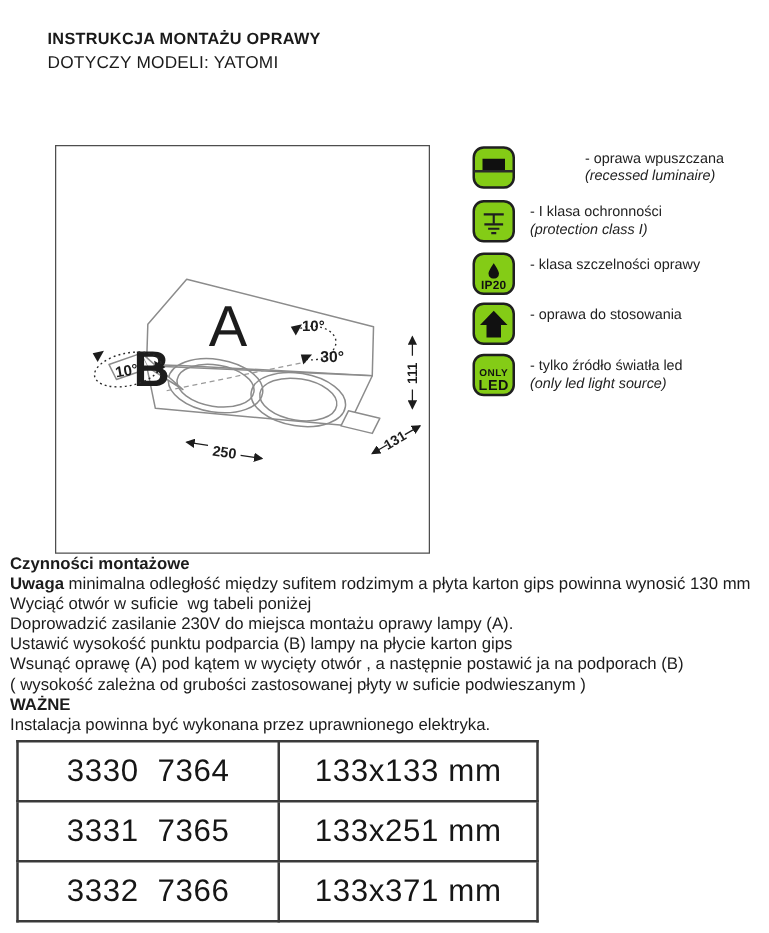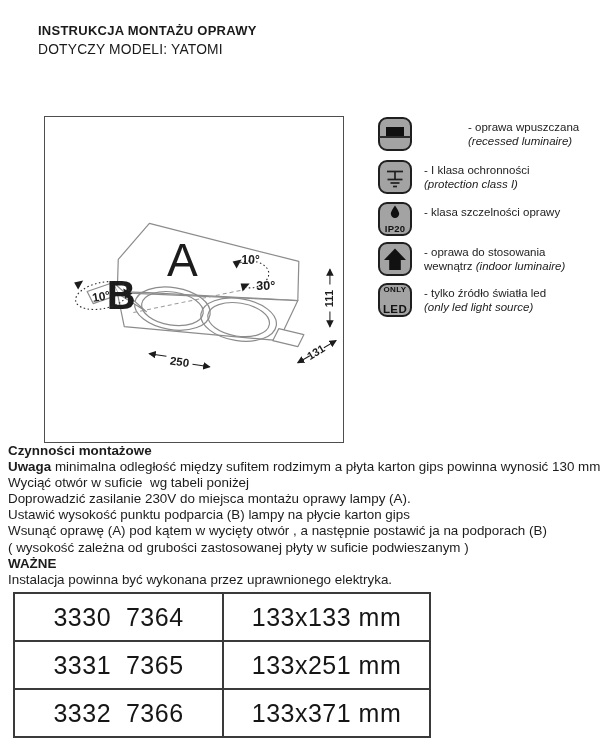--- a/index.html
+++ b/index.html
@@ -14,22 +14,22 @@
   .frame {
     position:absolute; left:44px; top:116px; width:300px; height:327px;
     border:1.5px solid #4e4e4e; background:#fff;
   }
   .frame svg { display:block; width:100%; height:100%; font-family:"Liberation Sans", sans-serif; }
 
   .legend { position:absolute; left:378px; top:117px; width:237px; }
   .legend-item { position:absolute; left:0; display:flex; }
   .icon-box {
     width:34px; height:34px; border:2px solid #1f1f1f; border-radius:9px; flex:none;
-    position:relative; display:flex; flex-direction:column; align-items:center; justify-content:space-between;
-    background:#a3a3a3;
+    position:relative; display:flex; flex-direction:column; align-items:center; justify-content:flex-end;
+    background:#84cc16;
   }
   .legend-text { margin-left:12px; font-size:11.5px; line-height:14px; padding-top:3px; color:#222; }
   .it { font-style:italic; }
 
   
   .ic-line { position:absolute; left:-1px; right:-1px; top:17px; height:1.6px; background:#2a2a2a; }
   .ic-rect { position:absolute; left:6px; top:8px; width:18px; height:9px; background:#101010; }
   .ip20-label { font-size:9.5px; font-weight:bold; letter-spacing:.2px; margin-top:0px; color:#111; }
   .only-label { font-size:8px; font-weight:bold; letter-spacing:.4px; color:#111; line-height:9px; }
   .led-label { font-size:11.5px; font-weight:bold; letter-spacing:.4px; color:#111; line-height:12px; }
@@ -164,21 +164,20 @@
     </div>
 
     <div class="legend-item" style="top:125px;">
       <div class="icon-box">
         <svg width="30" height="30" viewBox="0 0 30 30">
           <polygon points="15,4.5 26,16 20.8,16 20.8,26 9.2,26 9.2,16 4,16" fill="#111"></polygon>
         </svg>
       </div>
       <div class="legend-text">
         <div>- oprawa do stosowania</div>
-        <div><span>wewnątrz </span><span class="it">(indoor luminaire)</span></div>
       </div>
     </div>
 
     <div class="legend-item" style="top:166px;">
       <div class="icon-box">
         <div class="only-label">ONLY</div>
         <div class="led-label">LED</div>
       </div>
       <div class="legend-text">
         <div>- tylko źródło światła led</div>

